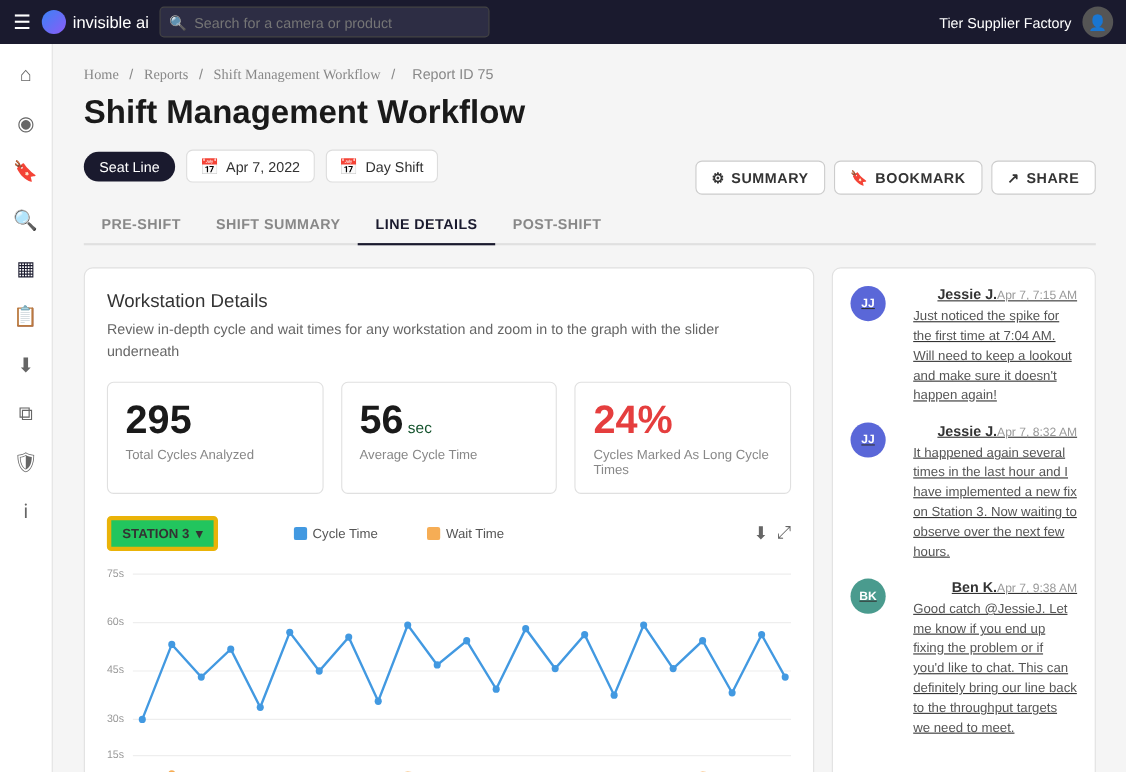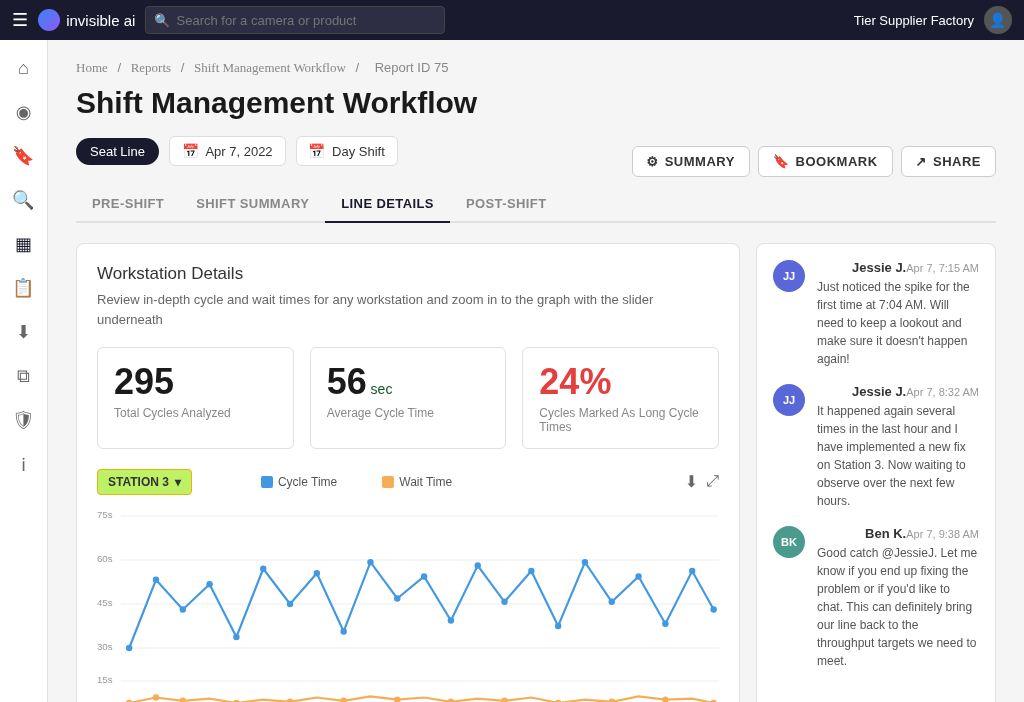--- a/index.html
+++ b/index.html
@@ -150,38 +150,38 @@
     .stat-value.red { color: #e53e3e; }
     .stat-unit { font-size: 14px; font-weight: 400; color: #14532d; }
     .stat-label { font-size: 12px; color: #888; margin-top: 4px; }
 
     
     .chart-controls { display: flex; align-items: center; gap: 16px; margin-bottom: 10px; }
     .station-select {
       display: flex;
       gap: 6px;
       padding: 5px 10px;
-      border: 1px solid #eab308;
+      border: 4px solid #eab308;
       border-radius: 4px;
       font-size: 12px;
       font-weight: 600;
       cursor: pointer;
-      background: #bef264;
+      background: #22c55e;
     }
     .legend { display: flex; align-items: center; gap: 12px; margin-left: 20px; }
     .legend-item { display: flex; align-items: center; gap: 5px; font-size: 12px; color: #555; padding-left: 33px; }
     .legend-dot { width: 12px; height: 12px; border-radius: 2px; }
     .chart-actions { margin-left: auto; display: flex; gap: 8px; color: #666; font-size: 16px; cursor: pointer; }
 
     
     .chart-area { position: relative; width: 100%; height: 220px; }
     svg.chart { width: 100%; height: 100%; }
 
     
-    .comment-item { display: flex; gap: 12px; }
+    .comment-item { display: flex; gap: 25px; text-decoration: underline; }
     .comment-avatar {
       width: 32px;
       height: 32px;
       border-radius: 50%;
       display: flex;
       align-items: center;
       justify-content: center;
       font-size: 11px;
       font-weight: 700;
       color: #fff;

